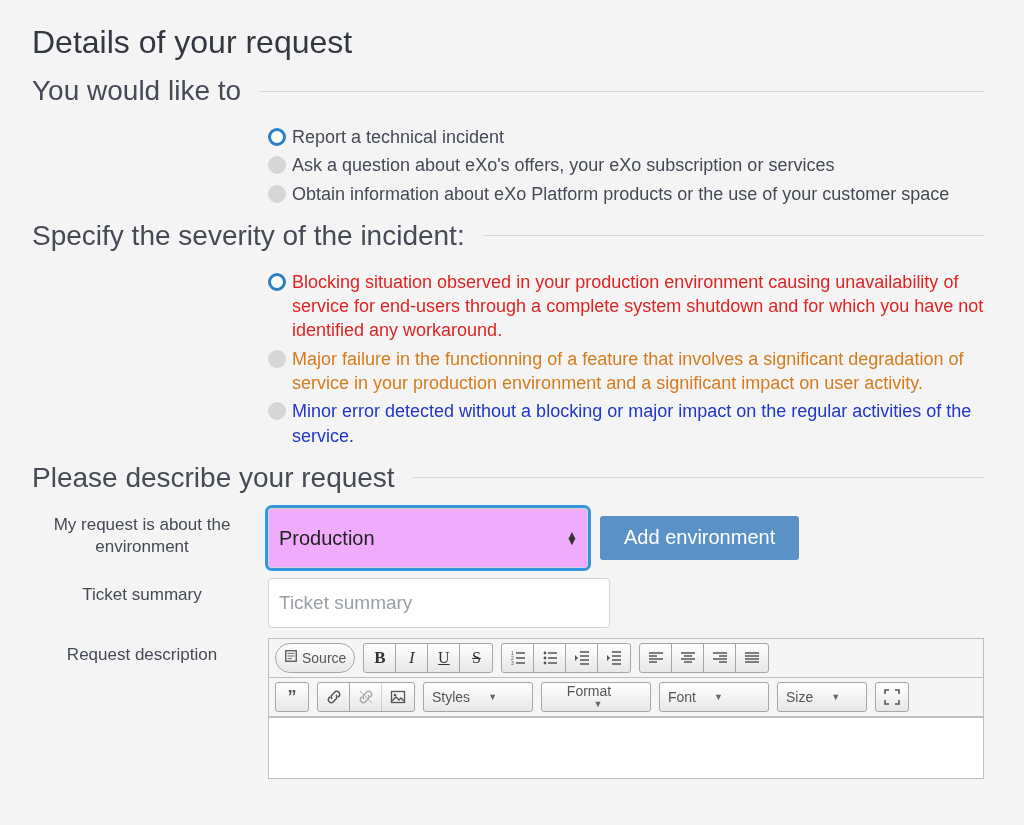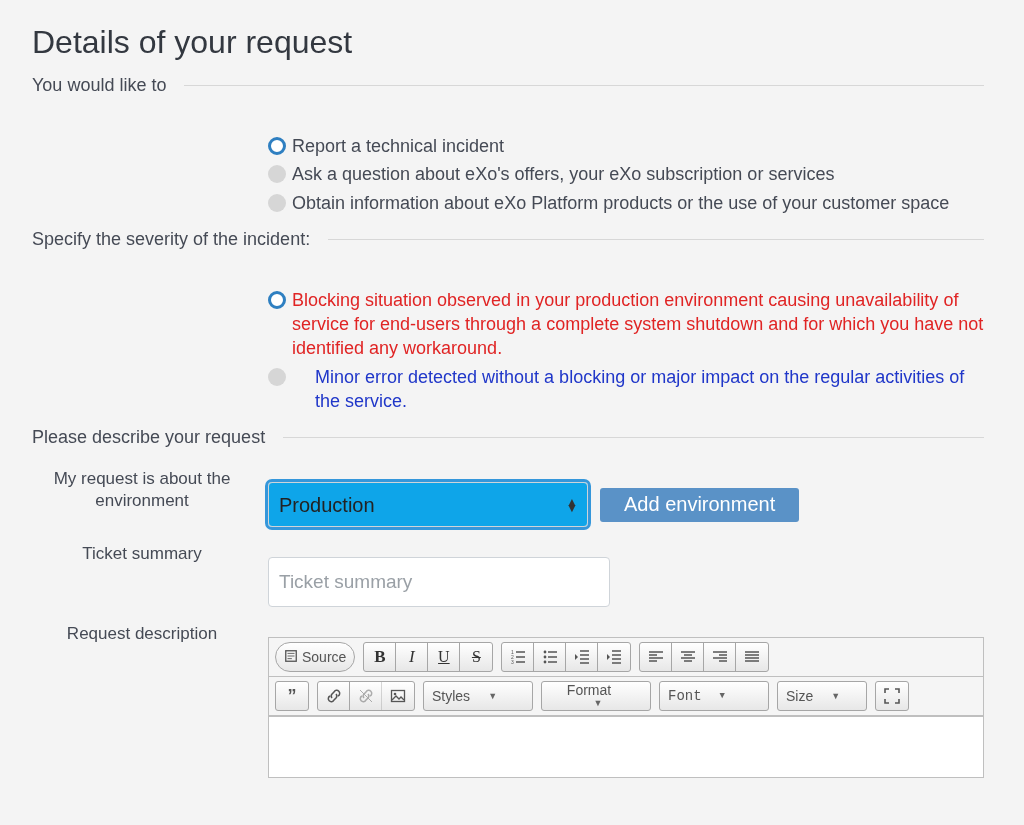--- a/index.html
+++ b/index.html
@@ -18,39 +18,39 @@
     --select-border:#3597db;
     --toolbar-bg:#f5f5f5;
     --toolbar-border:#bfbfbf;
     --tool-btn-bg:linear-gradient(#ffffff,#e7e7e7);
     --tool-btn-border:#a6a6a6;
   }
   html,body{margin:0;padding:0;background:var(--page-bg);font-family:-apple-system,BlinkMacSystemFont,"Segoe UI",Helvetica,Arial,sans-serif;color:var(--text-main);}
   .page{width:1024px;min-height:825px;box-sizing:border-box;padding:24px 40px 0 32px;}
   h1.page-title{font-size:32px;font-weight:400;color:var(--text-dark);margin:0 0 14px 0;}
   .section-head{display:flex;align-items:center;margin:10px 0 14px 0;}
-  .section-head h2{font-size:18px;font-weight:300;color:var(--text-main);margin:0;white-space:nowrap;}
+  .section-head h2{font-size:28px;font-weight:300;color:var(--text-main);margin:0;white-space:nowrap;}
   .section-head .rule{flex:1;height:1px;background:var(--rule);margin-left:18px;}
   .field-row{display:flex;margin-bottom:10px;align-items:flex-start;}
   .field-label{width:220px;text-align:center;padding-right:16px;font-size:17px;color:var(--text-main);line-height:1.3;padding-top:6px;}
-  .field-val{flex:1;margin-top:20px;}
+  .field-val{flex:1;}
   .radio-list{list-style:none;margin:0;padding:0;}
   .radio-list li{display:flex;align-items:flex-start;margin:4px 0;font-size:18px;line-height:1.35;}
   .radio{flex:0 0 18px;width:18px;height:18px;border-radius:50%;margin:3px 6px 0 0;box-sizing:border-box;}
   .radio.selected{border:3px solid var(--radio-outline);background:#fff;}
   .radio.unselected{border:none;background:var(--radio-muted);}
   .sev-red{color:var(--sev-red);}
   .sev-orange{color:var(--sev-orange);}
-  .sev-blue{color:var(--sev-blue);gap:23px;}
+  .sev-blue{color:var(--sev-blue);}
   .env-row{display:flex;align-items:center;}
   .select-wrap{position:relative;}
-  .select-wrap select{appearance:none;-webkit-appearance:none;width:320px;height:45px;font-size:20px;color:#222;padding:4px 34px 4px 10px;background:#0ea5e9;border:1px solid var(--input-border);border-radius:4px;}
+  .select-wrap select{appearance:none;-webkit-appearance:none;width:320px;height:60px;font-size:20px;color:#222;padding:4px 34px 4px 10px;background:#f0abfc;border:1px solid var(--input-border);border-radius:4px;}
   .select-wrap.focused{outline:3px solid var(--select-border);outline-offset:0;border-radius:4px;}
   .select-caret{position:absolute;right:10px;top:50%;transform:translateY(-50%);font-size:12px;color:#333;pointer-events:none;line-height:0.5;}
-  .add-env-btn{margin-left:12px;height:34px;padding:0 24px;font-size:20px;border:none;border-radius:3px;background:var(--btn-blue);color:var(--btn-blue-text);cursor:pointer;}
+  .add-env-btn{margin-left:12px;height:44px;padding:0 24px;font-size:20px;border:none;border-radius:3px;background:var(--btn-blue);color:var(--btn-blue-text);cursor:pointer;}
   .summary-input{width:320px;height:40px;font-size:19px;color:#333;padding:4px 10px;background:#fff;border:1px solid var(--input-border);border-radius:4px;}
   .summary-input::placeholder{color:#9aa0a6;}
   
   .editor{border:1px solid var(--toolbar-border);background:var(--toolbar-bg);}
   .editor .tb-row{display:flex;align-items:center;padding:4px 6px;border-bottom:1px solid var(--toolbar-border);}
   .editor .tb-row:last-of-type{border-bottom:none;}
   .tb-group{display:flex;border:1px solid var(--tool-btn-border);border-radius:3px;overflow:hidden;margin-right:8px;background:var(--tool-btn-bg);}
   .tb-btn{width:32px;height:28px;display:flex;align-items:center;justify-content:center;border:none;border-right:1px solid var(--tool-btn-border);background:transparent;cursor:pointer;color:#555;}
   .tb-btn:last-child{border-right:none;}
   .tb-btn svg{width:16px;height:16px;display:block;}
@@ -99,20 +99,24 @@
   </div>
 
   <div class="field-row">
     <div class="field-label"></div>
     <div class="field-val">
       <ul class="radio-list">
         <li class="sev-red">
           <span class="radio selected"></span>
           <span>Blocking situation observed in your production environment causing unavailability of service for end-users through a complete system shutdown and for which you have not identified any workaround.</span>
         </li>
+        <li class="sev-orange">
+          <span class="radio unselected"></span>
+          <span>Major failure in the functionning of a feature that involves a significant degradation of service in your production environment and a significant impact on user activity.</span>
+        </li>
         <li class="sev-blue">
           <span class="radio unselected"></span>
           <span>Minor error detected without a blocking or major impact on the regular activities of the service.</span>
         </li>
       </ul>
     </div>
   </div>
 
   <div class="section-head">
     <h2>Please describe your request</h2>
@@ -282,21 +286,21 @@
           </div>
 
           <div class="tb-dd" style="width:96px;">
             <span class="dd-lbl">Styles</span>
             <span class="dd-car">▼</span>
           </div>
           <div class="tb-dd" style="width:96px;flex-direction:column;">
             <span class="dd-lbl">Format</span>
             <span class="dd-car">▼</span>
           </div>
-          <div class="tb-dd" style="width:96px;font-family:Liberation Mono, monospace;">
+          <div class="tb-dd" style="width:96px;">
             <span class="dd-lbl">Font</span>
             <span class="dd-car">▼</span>
           </div>
           <div class="tb-dd" style="width:76px;">
             <span class="dd-lbl">Size</span>
             <span class="dd-car">▼</span>
           </div>
 
           <div class="tb-group">
             <button class="tb-btn">

